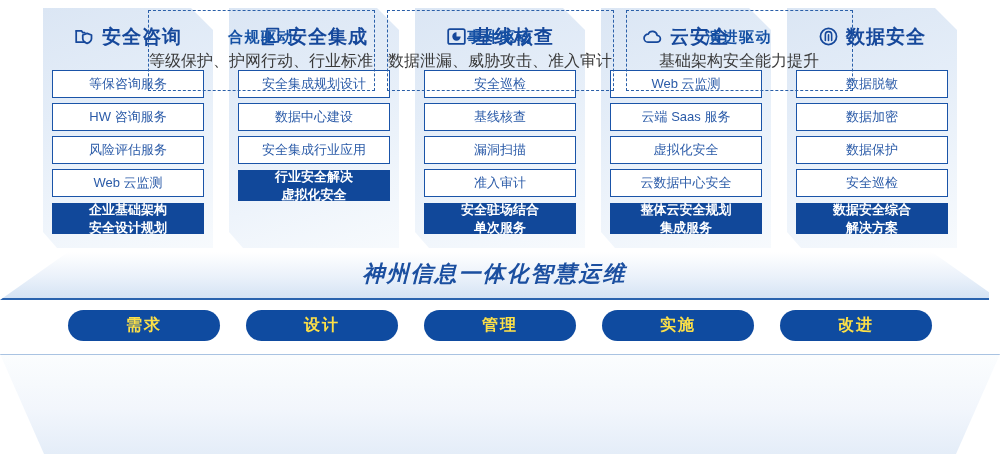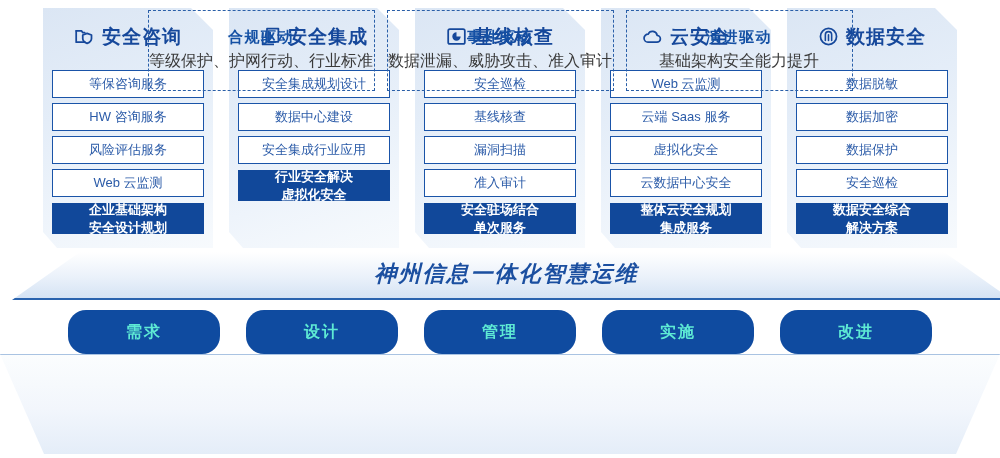--- a/index.html
+++ b/index.html
@@ -52,44 +52,44 @@
     height: 31px;
     line-height: 1.32;
     text-align: center;
     flex-direction: column;
     font-size: 13px;
     margin-top: 1px;
   }
 
   
   .banner {
-    position: absolute; left: 12px; top: 252px;
+    position: absolute; left: 0; top: 252px;
     width: 989px; height: 48px;
     background: linear-gradient(180deg, #ffffff 0%, #eaf1fa 55%, #d5e3f4 100%);
     -webkit-clip-path: polygon(68px 0, 932px 0, 1000px 100%, 0 100%);
     clip-path: polygon(68px 0, 932px 0, 1000px 100%, 0 100%);
     display: flex; align-items: center; justify-content: center;
     border-bottom: 2px solid #2a63ae;
   }
   .banner-text {
     font-size: 22px; font-weight: bold; color: #1b4fa0;
     letter-spacing: 2px; font-style: italic;
     transform: translateY(-1px);
   }
 
   
   .pills {
     position: absolute; left: 0; top: 310px;
     width: 1000px; height: 36px;
     display: flex; justify-content: center; gap: 26px;
   }
   .pill {
-    width: 152px; height: 44px; border-radius: 18px;
+    width: 152px; height: 31px; border-radius: 18px;
     background: #0f4ba0;
-    color: #5eead4; font-size: 16px; font-weight: bold;
+    color: #fde047; font-size: 16px; font-weight: bold;
     letter-spacing: 2px;
     display: flex; align-items: center; justify-content: center;
   }
 
   
   .bottom {
     position: absolute; left: 0; top: 354px;
     width: 1000px; height: 100px;
     background: linear-gradient(180deg, #fbfdfe 0%, #f2f6fc 55%, #e4edf8 100%);
     -webkit-clip-path: polygon(0 0, 1000px 0, 956px 100%, 44px 100%);

